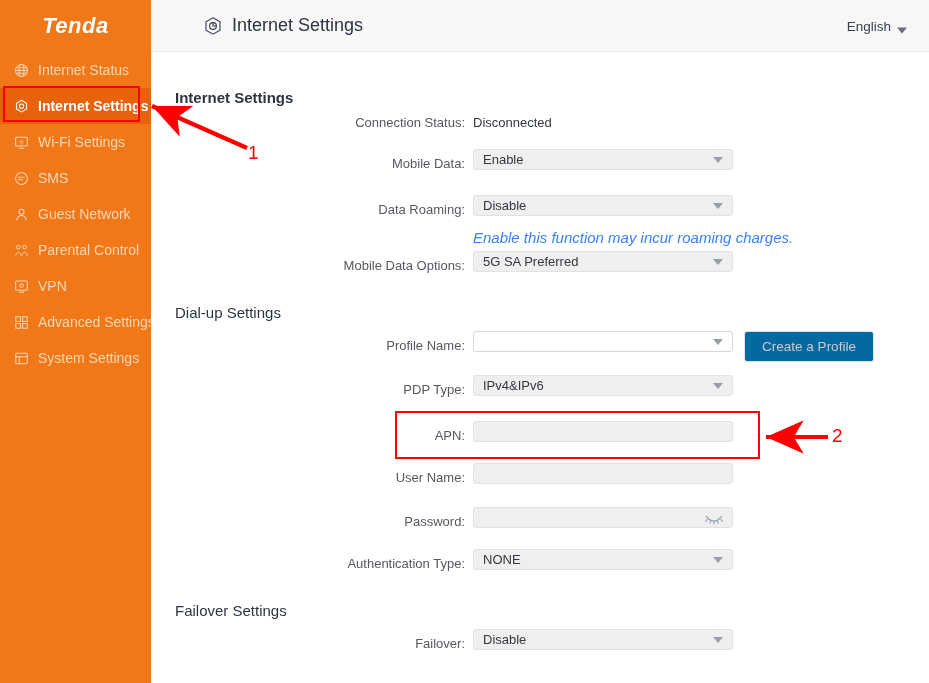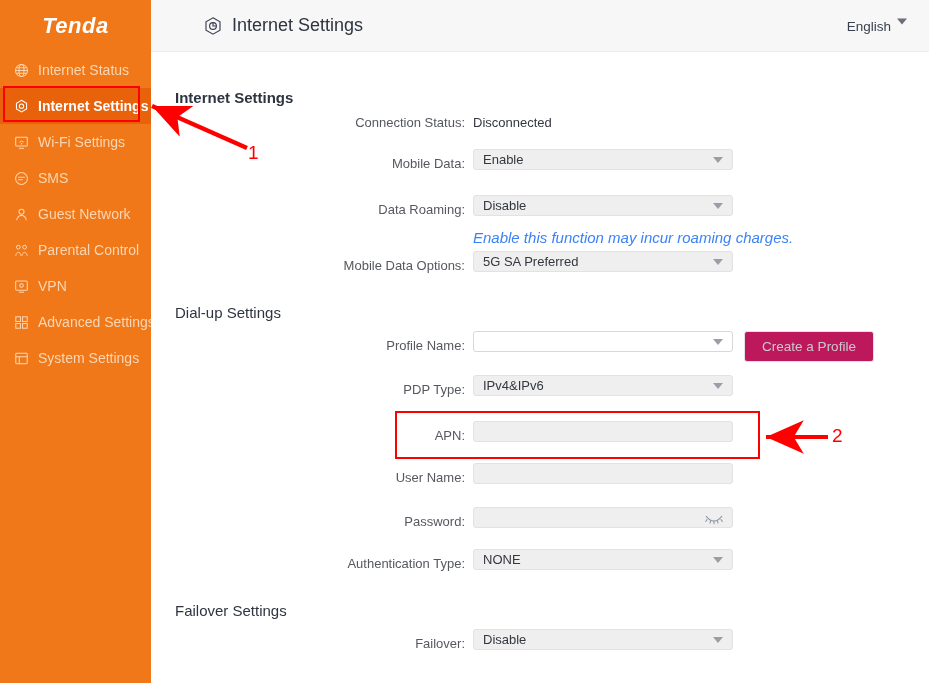--- a/index.html
+++ b/index.html
@@ -47,21 +47,21 @@
   #header {
     position:absolute; left:151px; top:0; right:0; height:52px;
     background:#F7F7F7; border-bottom:1px solid #EDEDED;
     display:flex; align-items:center;
   }
   #header-title-wrap { display:flex; align-items:center; gap:9px; margin-left:52px; }
   #header-icon { width:20px; height:20px; color:#3A4050; display:block; }
   #header-title { font-size:18px; color:#2E3440; }
   #lang {
     position:absolute; right:22px; top:50%; transform:translateY(-50%);
-    display:flex; align-items:flex-start; gap:6px;
+    display:flex; align-items:flex-end; gap:6px;
     font-size:13.5px; color:#3A4050; cursor:pointer;
   }
   .caret-dark {
     width:0;height:0;border-left:5px solid transparent;border-right:5px solid transparent;
     border-top:6px solid #6a6f7a;
   }
 
   
   #main { position:absolute; left:151px; top:52px; right:0; bottom:0; background:#ffffff; }
 
@@ -95,21 +95,21 @@
   .plain-val { font-size:13px; color:#33373F; line-height:30px; }
 
   .hint {
     position:absolute; left:322px; font-size:15px; color:#3b82f6;
     white-space:nowrap;
     font-style:italic;
   }
 
   .btn-disabled {
     position:absolute; left:593px; width:130px; height:31px;
-    background:#be185d; border:1px solid #E3E3E3; border-radius:3px;
+    background:#0369a1; border:1px solid #E3E3E3; border-radius:3px;
     color:#C9CBCF; font-size:13.5px;
     display:flex; align-items:center; justify-content:center;
     cursor:default;
   }
 
   
   .eye-off { position:absolute; right:8px; top:50%; transform:translateY(-50%); width:20px; height:14px; }
 
   
   #ann { position:absolute; left:0; top:0; width:929px; height:683px; pointer-events:none; }

